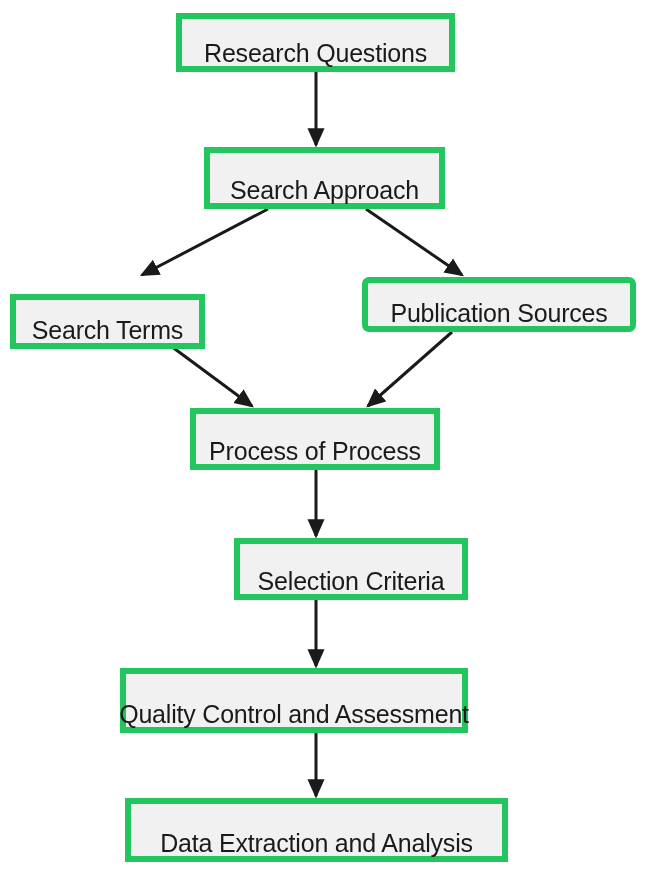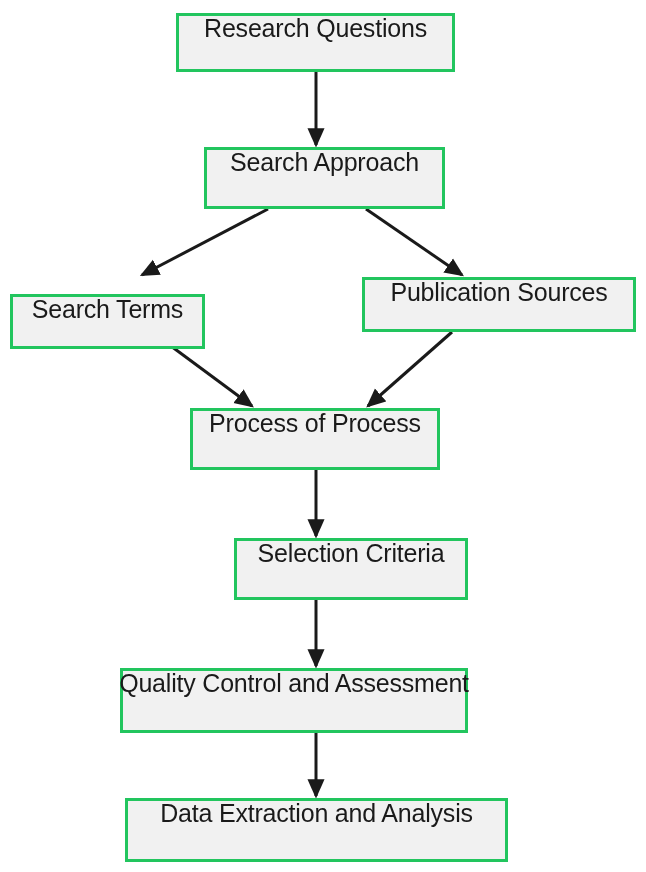--- a/index.html
+++ b/index.html
@@ -23,23 +23,23 @@
     position: absolute;
     left: 0;
     top: 0;
     width: 646px;
     height: 872px;
   }
   .node {
     position: absolute;
     box-sizing: border-box;
     background: #f1f1f1;
-    border: 3px solid #22c55e;
+    border: 6px solid #22c55e;
     display: flex;
-    align-items: flex-start;
+    align-items: flex-end;
     justify-content: center;
     z-index: 2;
   }
   .node-label {
     font-family: "Liberation Sans", sans-serif;
     font-size: 25px;
     font-weight: 500;
     color: #1a1a1a;
     line-height: 1;
     letter-spacing: -0.2px;
@@ -75,21 +75,21 @@
   </div>
 
   <div class="node" style="left: 196px; top: 147px; width: 241px; height: 62px; margin-left: 8px;">
     <span class="node-label">Search Approach</span>
   </div>
 
   <div class="node" style="left: 10px; top: 294px; width: 195px; height: 55px;">
     <span class="node-label">Search Terms</span>
   </div>
 
-  <div class="node" style="left: 362px; top: 277px; width: 274px; height: 55px;">
+  <div class="node" style="left: 362px; top: 277px; width: 274px; height: 55px; border-radius: 7px;">
     <span class="node-label">Publication Sources</span>
   </div>
 
   <div class="node" style="left: 190px; top: 408px; width: 250px; height: 62px;">
     <span class="node-label">Process of Process</span>
   </div>
 
   <div class="node" style="left: 198px; top: 538px; width: 234px; height: 62px; margin-left: 36px;">
     <span class="node-label">Selection Criteria</span>
   </div>

